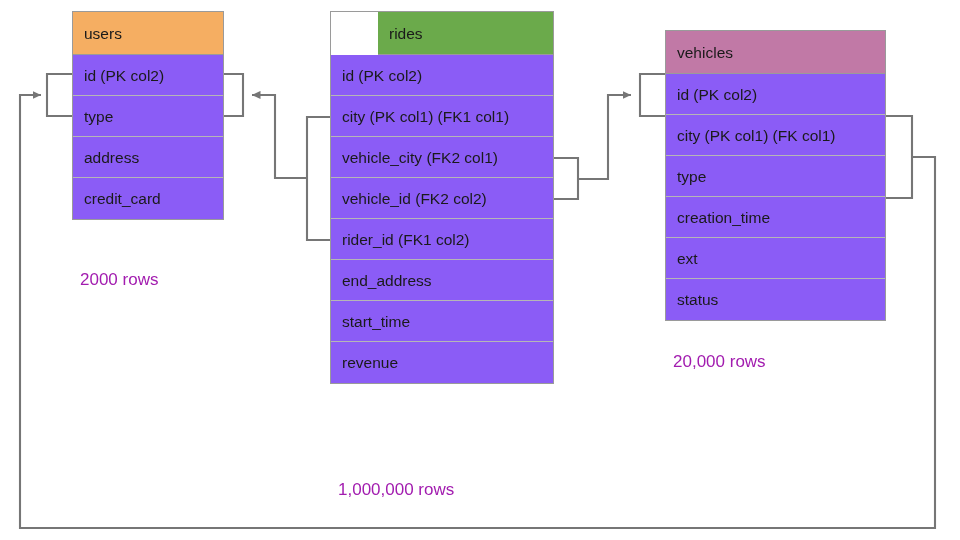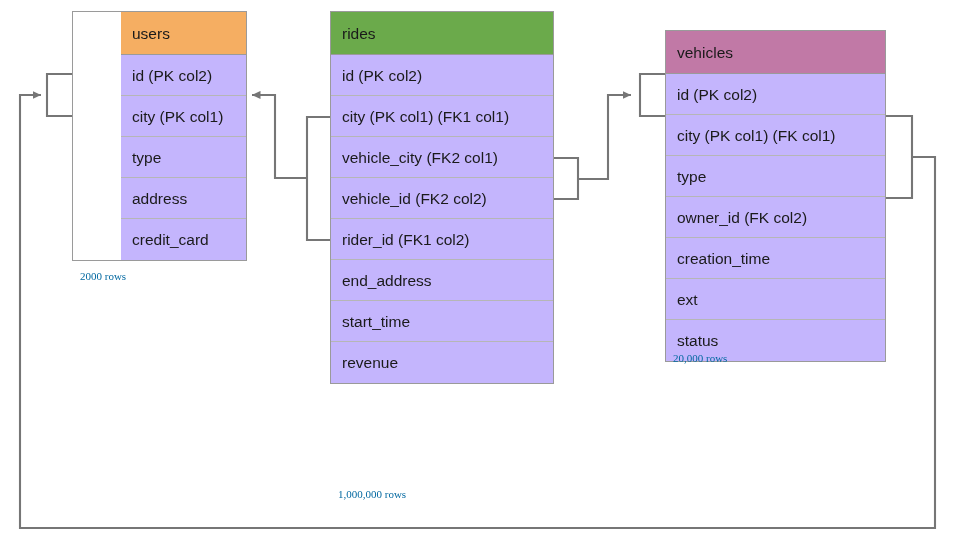--- a/index.html
+++ b/index.html
@@ -33,31 +33,30 @@
     overflow:hidden;
   }
   .tbl-row{
     box-sizing:border-box;
     height:41px;
     line-height:41px;
     padding:0 0 0 11px;
     font-size:15.5px;
     color:#1a1a1a;
     border-bottom:1px solid #b6b6b6;
-    background:#c4b5fd;
+    background:#8b5cf6;
     white-space:nowrap;
     overflow:hidden;
   }
   .tbl-row:last-child{border-bottom:none;}
   .caption{
     position:absolute;
-    font-size:11px;
-    color:#0369a1;
+    font-size:17px;
+    color:#a21caf;
     white-space:nowrap;
-    font-family:Liberation Serif, serif;
   }
 </style>
 </head>
 <body>
 
 <div id="canvas">
 
   <svg class="wires" viewBox="0 0 960 540" xmlns="http://www.w3.org/2000/svg">
     <defs>
       <marker id="arrowL" markerWidth="9" markerHeight="9" refX="8.5" refY="4.5" orient="auto" markerUnits="userSpaceOnUse">
@@ -79,48 +78,46 @@
       <path d="M554,158 L578,158 L578,199 L554,199"></path>
 
       <path d="M578,179 L608,179 L608,95 L631,95" marker-end="url(#arrowL)"></path>
 
       <path d="M665,74 L640,74 L640,116 L665,116"></path>
 
       <path d="M886,116 L912,116 L912,198 L886,198"></path>
     </g>
   </svg>
 
-  <div class="table" style="left:72px; top:11px; width:175px;padding-left:48px;">
+  <div class="table" style="left:72px; top:11px; width:152px;">
     <div class="tbl-header" style="background:#f5ae62;">users</div>
     <div class="tbl-row">id (PK col2)</div>
-    <div class="tbl-row">city (PK col1)</div>
     <div class="tbl-row">type</div>
     <div class="tbl-row">address</div>
     <div class="tbl-row">credit_card</div>
   </div>
   <div class="caption" style="left:80px; top:270px;">2000 rows</div>
 
   <div class="table" style="left:330px; top:11px; width:224px;">
-    <div class="tbl-header" style="background:#6baa4b;">rides</div>
+    <div class="tbl-header" style="background:#6baa4b;margin-left:47px;">rides</div>
     <div class="tbl-row">id (PK col2)</div>
     <div class="tbl-row">city (PK col1) (FK1 col1)</div>
     <div class="tbl-row">vehicle_city (FK2 col1)</div>
     <div class="tbl-row">vehicle_id (FK2 col2)</div>
     <div class="tbl-row">rider_id (FK1 col2)</div>
     <div class="tbl-row">end_address</div>
     <div class="tbl-row">start_time</div>
     <div class="tbl-row">revenue</div>
   </div>
-  <div class="caption" style="left:338px; top:480px;margin-top:8px;">1,000,000 rows</div>
+  <div class="caption" style="left:338px; top:480px;">1,000,000 rows</div>
 
   <div class="table" style="left:665px; top:11px; width:221px;margin-top:19px;">
     <div class="tbl-header" style="background:#c179a6;">vehicles</div>
     <div class="tbl-row">id (PK col2)</div>
     <div class="tbl-row">city (PK col1) (FK col1)</div>
     <div class="tbl-row">type</div>
-    <div class="tbl-row">owner_id (FK col2)</div>
     <div class="tbl-row">creation_time</div>
     <div class="tbl-row">ext</div>
     <div class="tbl-row">status</div>
   </div>
   <div class="caption" style="left:673px; top:352px;text-align:center;">20,000 rows</div>
 
 </div>
 
 </body></html>

